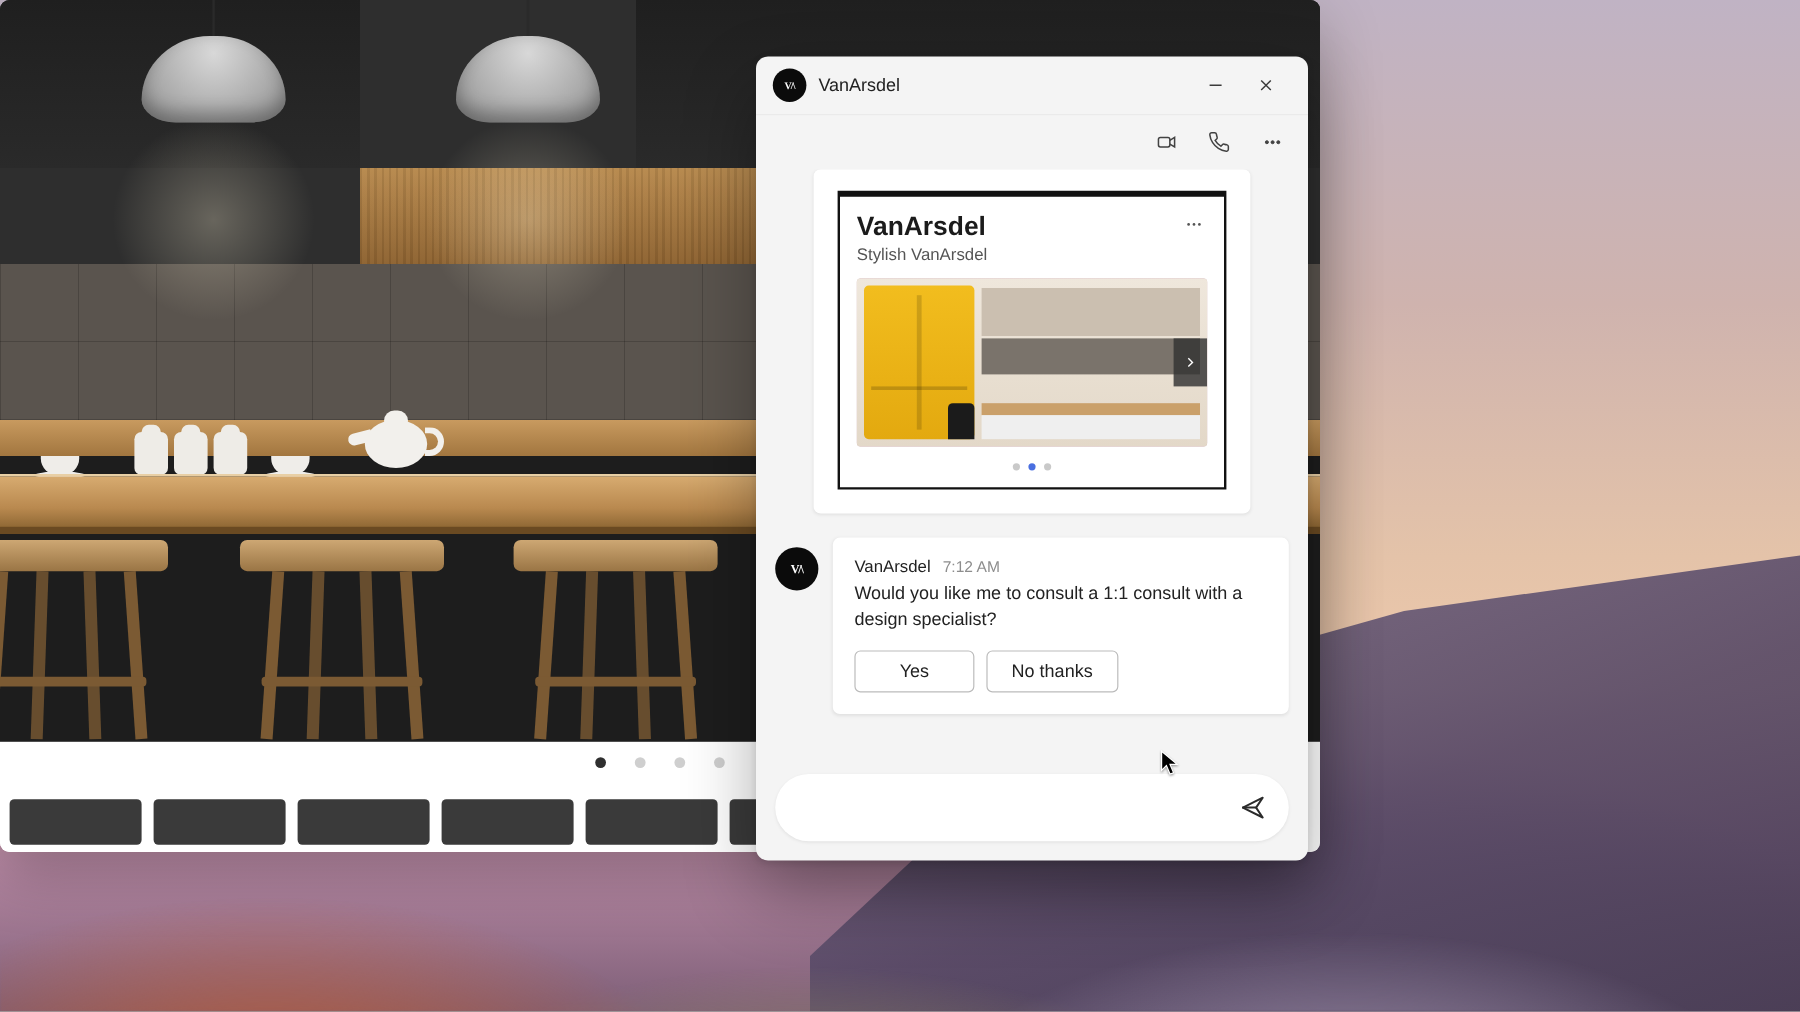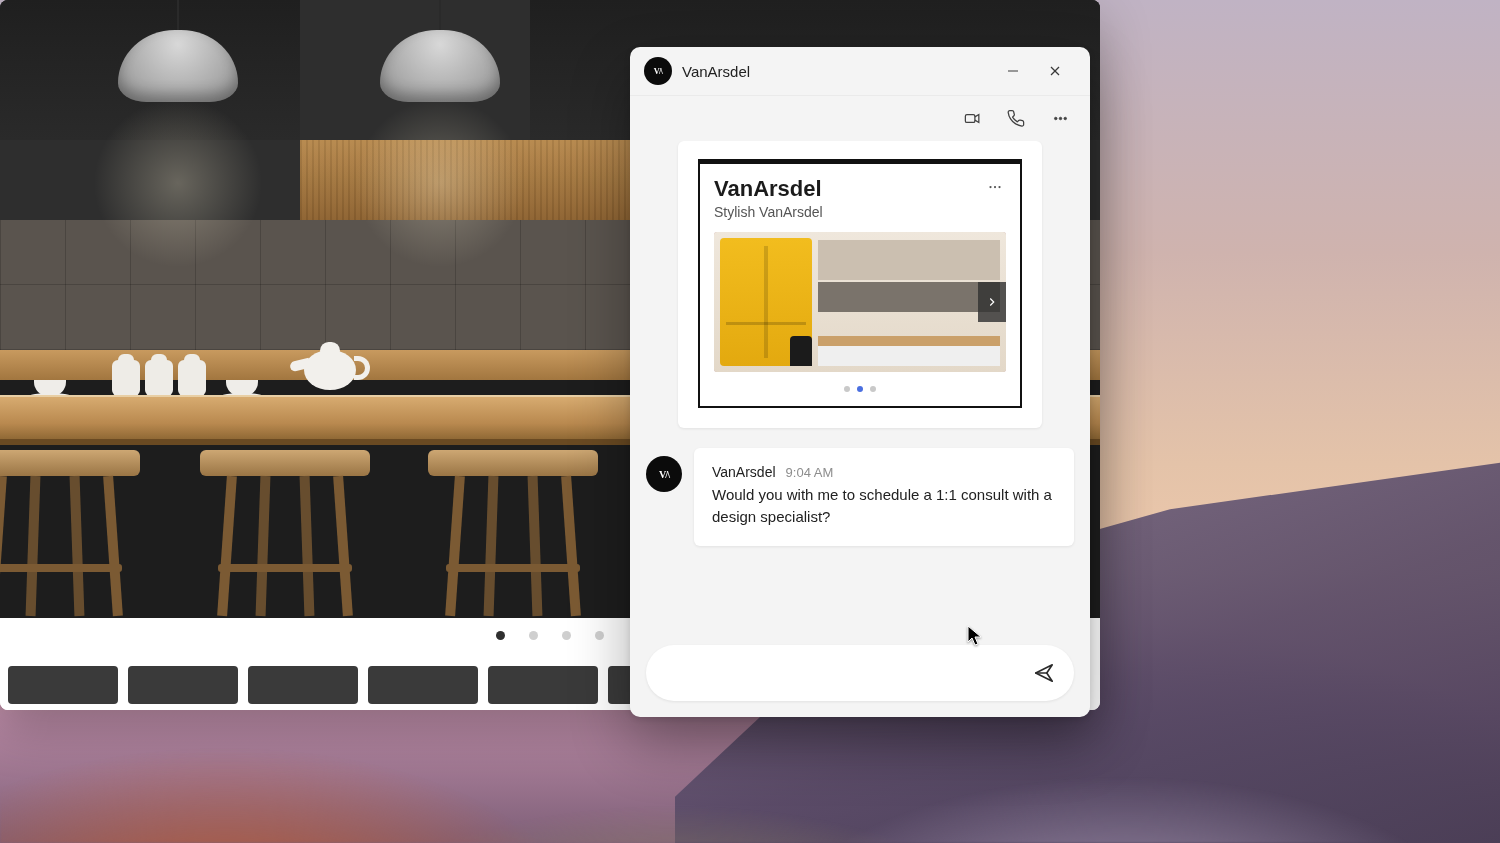--- a/index.html
+++ b/index.html
@@ -322,23 +322,27 @@
     </div>
 
     <div class="msg-bubble">
       <div class="msg-avatar">
         <svg viewBox="0 0 24 24">
             <text x="12" y="16" text-anchor="middle" font-size="11" font-weight="700" fill="#fff" font-family="Segoe UI" letter-spacing="-1">V/\</text>
           </svg>
       </div>
       <div class="msg-head">
         <span class="msg-sender">VanArsdel</span>
-        <span class="msg-time">9:04 AM</span>
-      </div>
-      <div class="msg-text">Would you with me to schedule a 1:1 consult with a design specialist?</div>
+        <span class="msg-time">7:12 AM</span>
+      </div>
+      <div class="msg-text">Would you like me to consult a 1:1 consult with a design specialist?</div>
+      <div class="msg-actions">
+        <div class="pill-btn">Yes</div>
+        <div class="pill-btn">No thanks</div>
+      </div>
     </div>
 
   </div>
 
   <div class="compose">
     <input type="text" placeholder="" style="">
     <div class="send-btn">
       <svg width="22" height="22" viewBox="0 0 24 24" fill="none" stroke="#2b2b2b" stroke-width="1.8" stroke-linejoin="round" stroke-linecap="round">
           <path d="M3 12l18-9-6 9 6 9z"></path>
           <line x1="3" y1="12" x2="15" y2="12"></line>

